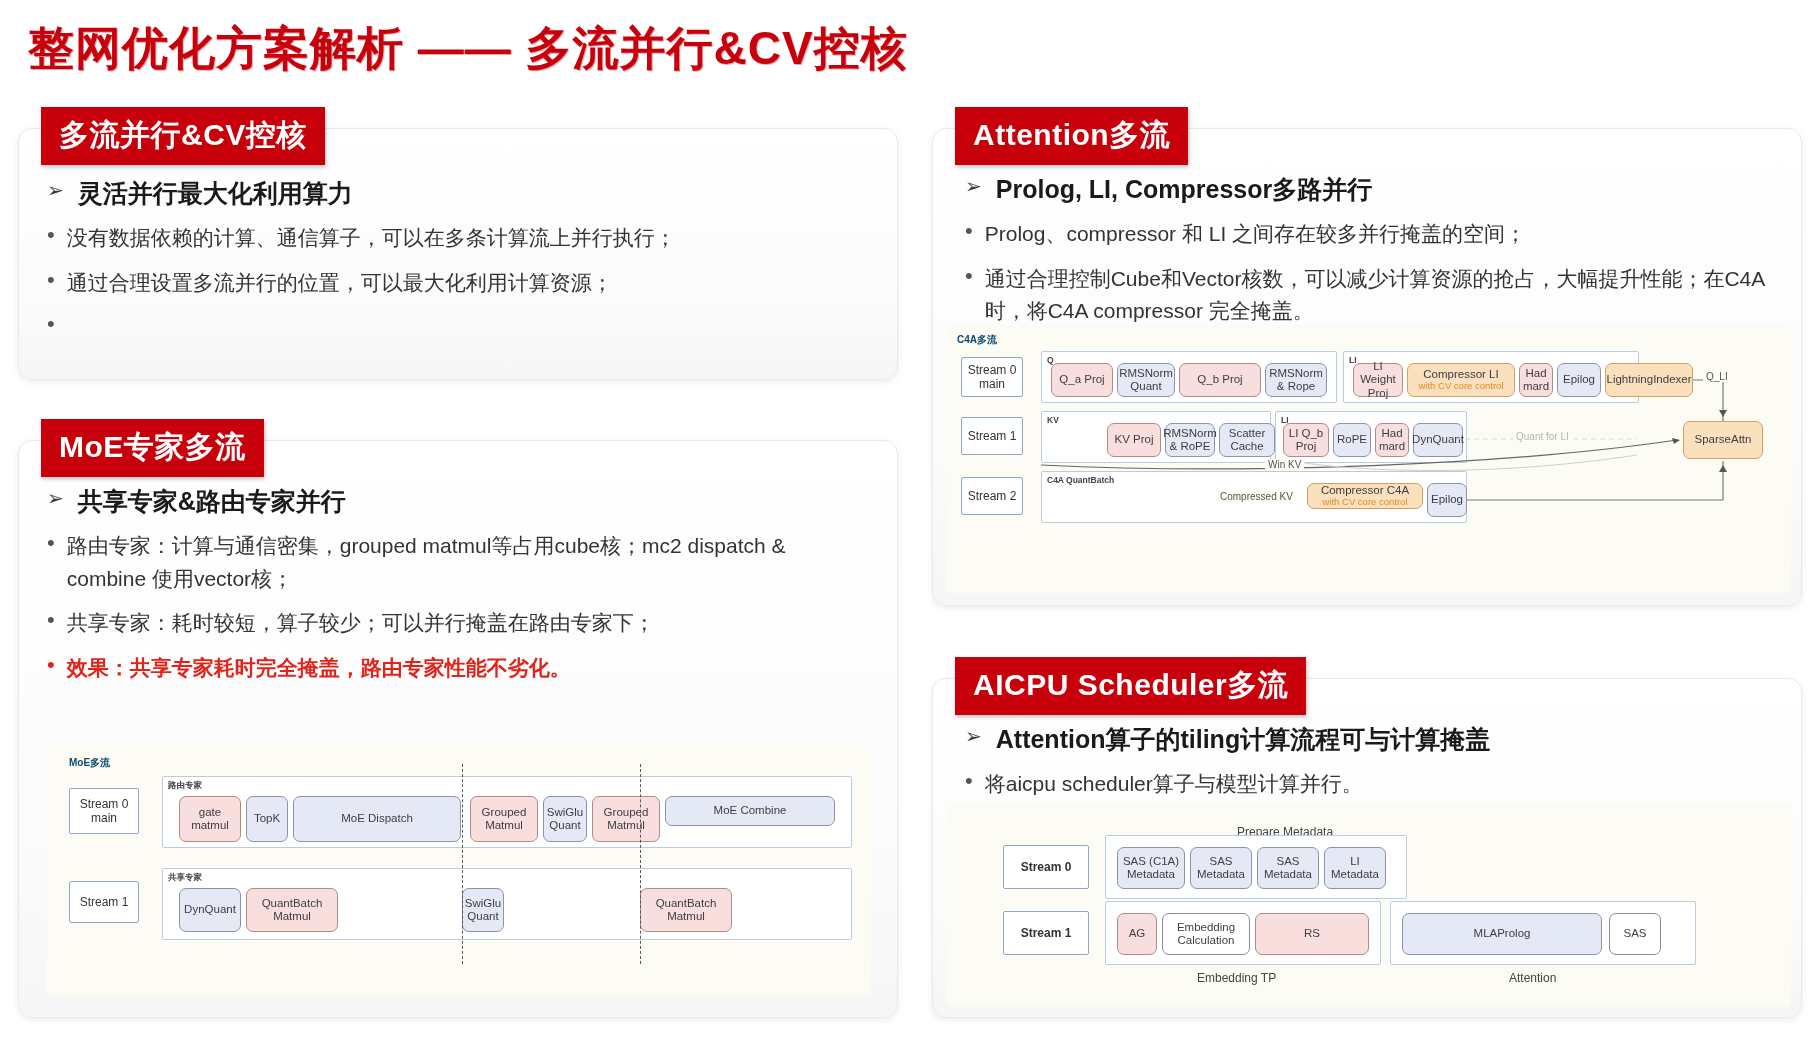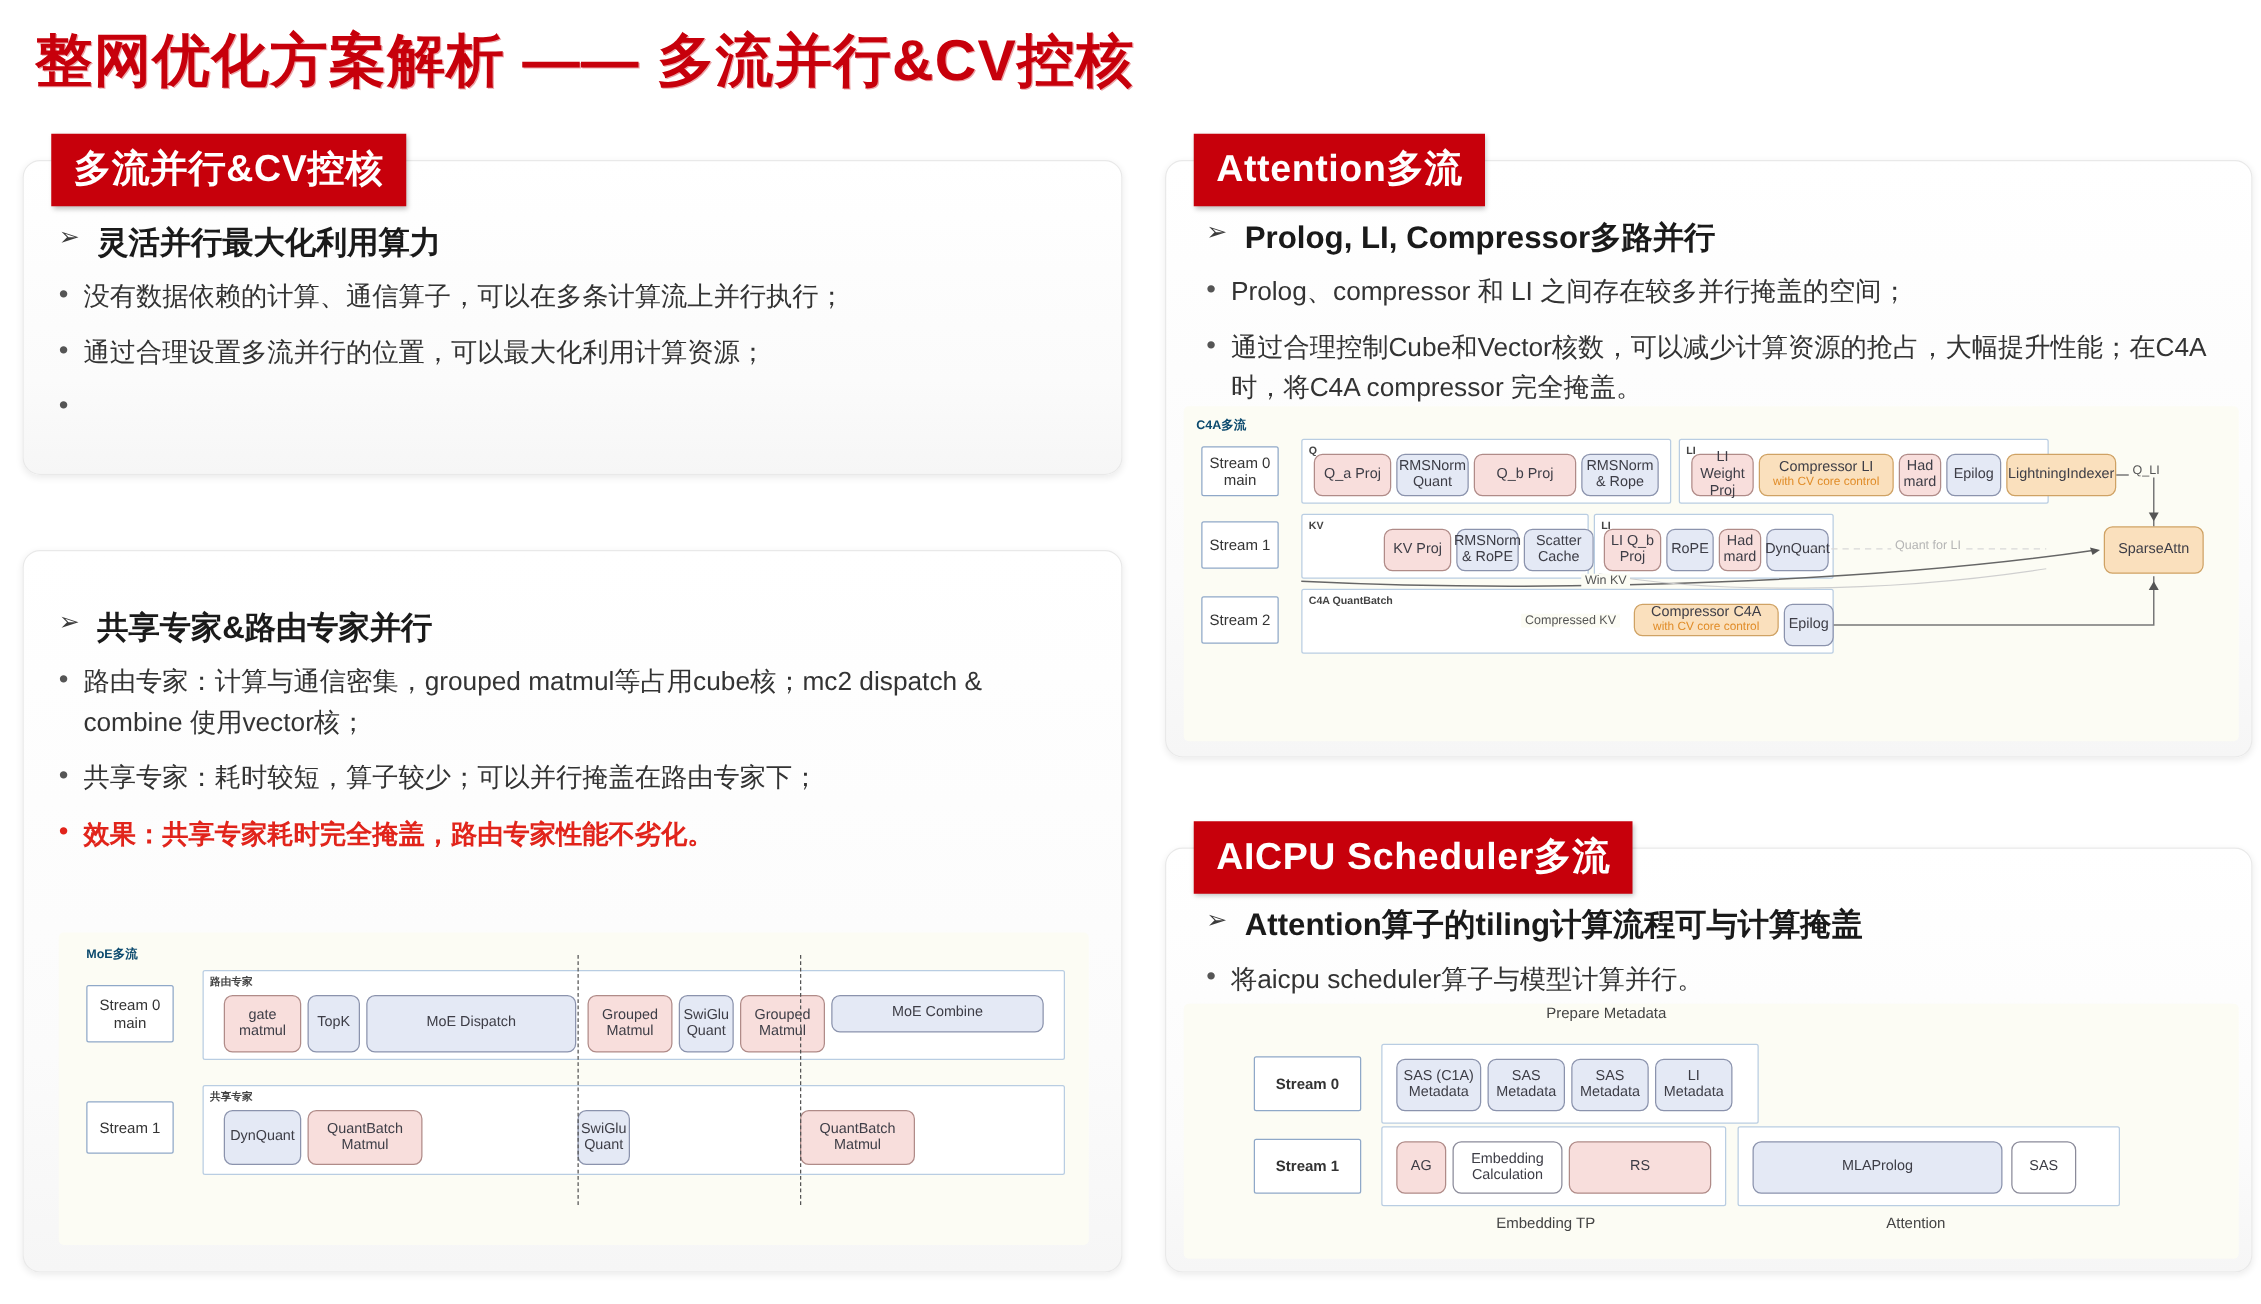--- a/index.html
+++ b/index.html
@@ -130,20 +130,21 @@
         <span class="dot">•</span>
         <span class="bullet-txt">通过合理设置多流并行的位置，可以最大化利用计算资源；</span>
       </div>
       <div class="bullet-row">
         <span class="dot">•</span>
       </div>
     </div>
   </div>
 
   <div class="card" style="left:18px; top:440px; width:880px; height:578px;">
+    <div class="badge">MoE专家多流</div>
     <div style="padding:44px 30px 0 28px;">
       <div class="heading-row">
         <span class="arrow-glyph">➢</span>
         <span class="heading-txt">共享专家&amp;路由专家并行</span>
       </div>
       <div class="bullet-row">
         <span class="dot">•</span>
         <span class="bullet-txt">路由专家：计算与通信密集，grouped matmul等占用cube核；mc2 dispatch &amp; combine 使用vector核；</span>
       </div>
       <div class="bullet-row">
@@ -367,21 +368,21 @@
         <span class="arrow-glyph">➢</span>
         <span class="heading-txt">Attention算子的tiling计算流程可与计算掩盖</span>
       </div>
       <div class="bullet-row">
         <span class="dot">•</span>
         <span class="bullet-txt">将aicpu scheduler算子与模型计算并行。</span>
       </div>
     </div>
 
     <div class="diag" style="left:14px; top:124px; width:844px; height:204px;">
-      <div class="plain-label" style="left:290px; top:0;">Prepare Metadata</div>
+      <div class="plain-label" style="left:290px; top:22px;">Prepare Metadata</div>
 
       <div class="stream-label" style="left:56px; top:42px; width:86px; height:44px; font-weight:bold;">
         <div>Stream 0</div>
       </div>
       <div class="group-box" style="left:158px; top:32px; width:302px; height:64px;"></div>
       <div class="node blue" style="left:170px; top:44px; width:68px; height:42px;">
         <span>SAS (C1A)</span>
         <span>Metadata</span>
       </div>
       <div class="node blue" style="left:243px; top:44px; width:62px; height:42px;">

